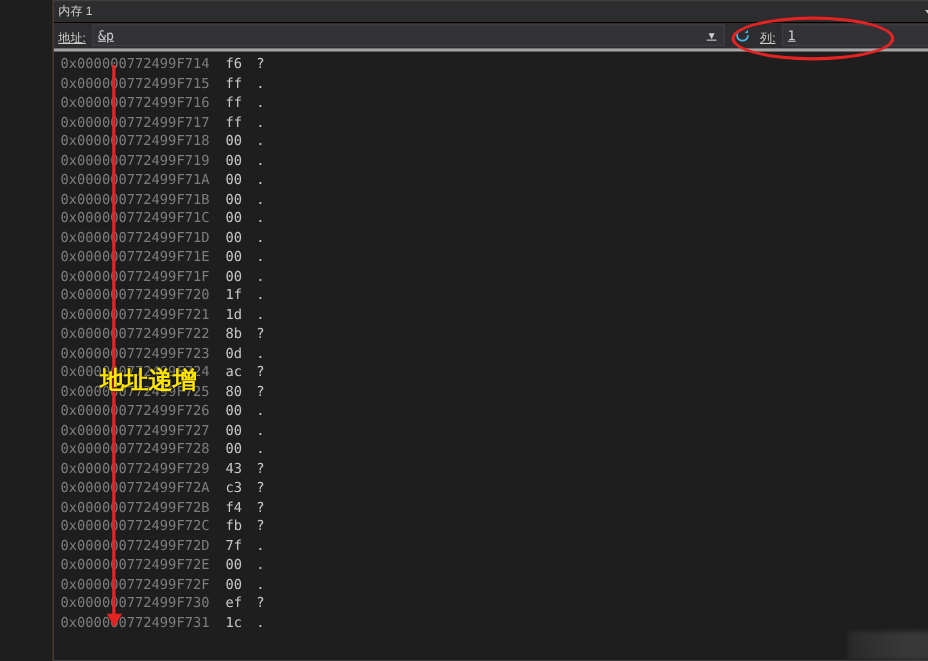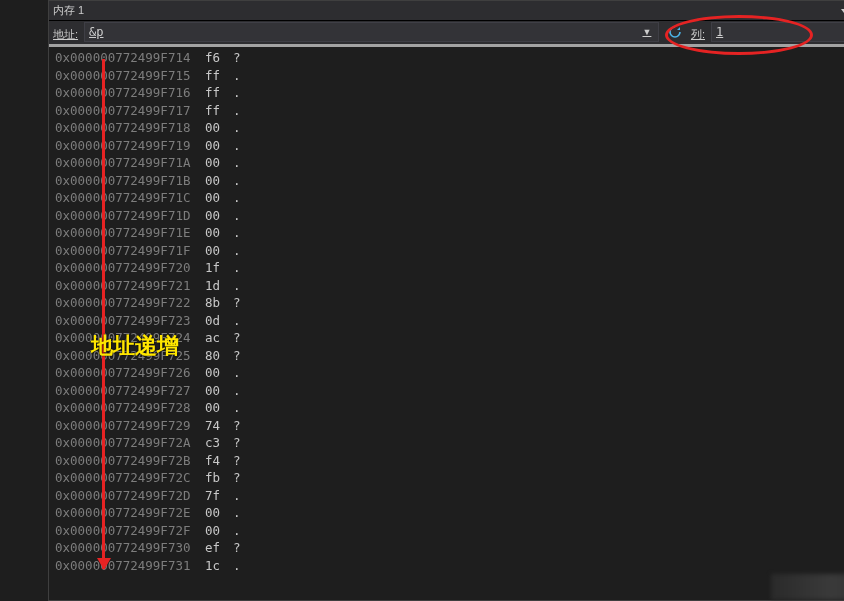--- a/index.html
+++ b/index.html
@@ -246,21 +246,21 @@
         <div class="mem-row"><span class="addr-cell">0x000000772499F71F</span><span class="hex-cell">00</span><span class="asc-cell">.</span></div>
         <div class="mem-row"><span class="addr-cell">0x000000772499F720</span><span class="hex-cell">1f</span><span class="asc-cell">.</span></div>
         <div class="mem-row"><span class="addr-cell">0x000000772499F721</span><span class="hex-cell">1d</span><span class="asc-cell">.</span></div>
         <div class="mem-row"><span class="addr-cell">0x000000772499F722</span><span class="hex-cell">8b</span><span class="asc-cell">?</span></div>
         <div class="mem-row"><span class="addr-cell">0x000000772499F723</span><span class="hex-cell">0d</span><span class="asc-cell">.</span></div>
         <div class="mem-row"><span class="addr-cell">0x000000772499F724</span><span class="hex-cell">ac</span><span class="asc-cell">?</span></div>
         <div class="mem-row"><span class="addr-cell">0x000000772499F725</span><span class="hex-cell">80</span><span class="asc-cell">?</span></div>
         <div class="mem-row"><span class="addr-cell">0x000000772499F726</span><span class="hex-cell">00</span><span class="asc-cell">.</span></div>
         <div class="mem-row"><span class="addr-cell">0x000000772499F727</span><span class="hex-cell">00</span><span class="asc-cell">.</span></div>
         <div class="mem-row"><span class="addr-cell">0x000000772499F728</span><span class="hex-cell">00</span><span class="asc-cell">.</span></div>
-        <div class="mem-row"><span class="addr-cell">0x000000772499F729</span><span class="hex-cell">74</span><span class="asc-cell">?</span></div>
+        <div class="mem-row"><span class="addr-cell">0x000000772499F729</span><span class="hex-cell">43</span><span class="asc-cell">?</span></div>
         <div class="mem-row"><span class="addr-cell">0x000000772499F72A</span><span class="hex-cell">c3</span><span class="asc-cell">?</span></div>
         <div class="mem-row"><span class="addr-cell">0x000000772499F72B</span><span class="hex-cell">f4</span><span class="asc-cell">?</span></div>
         <div class="mem-row"><span class="addr-cell">0x000000772499F72C</span><span class="hex-cell">fb</span><span class="asc-cell">?</span></div>
         <div class="mem-row"><span class="addr-cell">0x000000772499F72D</span><span class="hex-cell">7f</span><span class="asc-cell">.</span></div>
         <div class="mem-row"><span class="addr-cell">0x000000772499F72E</span><span class="hex-cell">00</span><span class="asc-cell">.</span></div>
         <div class="mem-row"><span class="addr-cell">0x000000772499F72F</span><span class="hex-cell">00</span><span class="asc-cell">.</span></div>
         <div class="mem-row"><span class="addr-cell">0x000000772499F730</span><span class="hex-cell">ef</span><span class="asc-cell">?</span></div>
         <div class="mem-row"><span class="addr-cell">0x000000772499F731</span><span class="hex-cell">1c</span><span class="asc-cell">.</span></div>
       </div>
     <div class="scrollbar">

